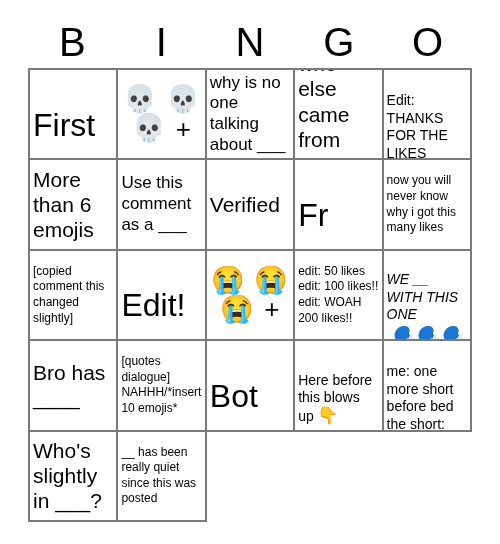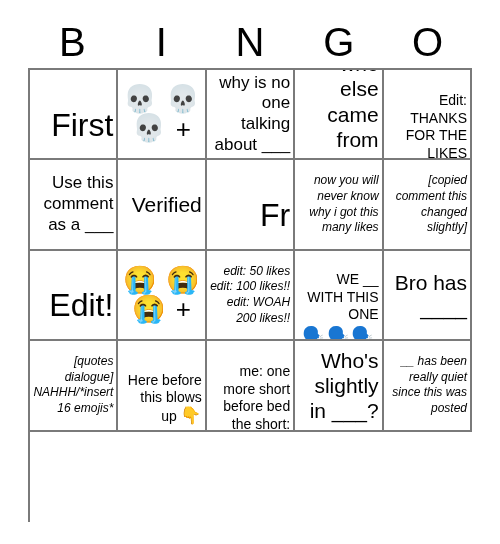--- a/index.html
+++ b/index.html
@@ -66,32 +66,32 @@
     display: flex;
     align-items: center;
     justify-content: center;
     text-align: center;
     padding: 2px 3px;
     overflow: hidden;
   }
   .cell-text {
     display: block;
     width: 100%;
-    text-align: right;
+    text-align: left;
     line-height: 1.18;
     word-wrap: break-word;
     white-space: pre-line;
   }
 
   
   .sz-xxl .cell-text { font-size: 32px; line-height: 1.1; margin-top: 22px; }
   .sz-l   .cell-text { font-size: 21px; line-height: 1.2; }
   .sz-m   .cell-text { font-size: 17px; line-height: 1.22; }
   .sz-s   .cell-text { font-size: 14px; line-height: 1.25; margin-top: 26px; }
-  .sz-xs  .cell-text { font-size: 12px; line-height: 1.3; font-style: italic; }
+  .sz-xs  .cell-text { font-size: 12px; line-height: 1.3; }
 
   
   .emoji-cell {
     flex-direction: column;
     justify-content: center;
     align-items: center;
     gap: 0px;
   }
   .emoji-row {
     display: flex;
@@ -107,21 +107,21 @@
     display: inline-block;
   }
   .plus-sign {
     font-size: 26px;
     font-weight: 500;
     line-height: 1;
     margin-left: 1px;
   }
 
   
-  .cell-with-subemoji { flex-direction: column; }
+  .cell-with-subemoji { flex-direction: column; font-style: italic; }
   .sub-emoji-row {
     display: flex;
     justify-content: center;
     align-items: center;
     gap: 2px;
     margin-top: 3px;
     line-height: 1;
   }
   .sub-emoji { font-size: 18px; line-height: 1; }
 
@@ -157,20 +157,23 @@
       </div>
       <div class="cell sz-m">
         <span class="cell-text">why is no one talking about ___</span>
       </div>
       <div class="cell sz-l">
         <span class="cell-text">who else came from __?</span>
       </div>
       <div class="cell sz-s">
         <span class="cell-text">Edit: THANKS FOR THE LIKES</span>
       </div>
+      <div class="cell sz-l">
+        <span class="cell-text">More than 6 emojis</span>
+      </div>
       <div class="cell sz-m">
         <span class="cell-text">Use this comment as a ___</span>
       </div>
       <div class="cell sz-l">
         <span class="cell-text">Verified</span>
       </div>
       <div class="cell sz-xxl">
         <span class="cell-text">Fr</span>
       </div>
       <div class="cell sz-xs">
@@ -200,21 +203,24 @@
         <div class="sub-emoji-row">
           <span class="sub-emoji">🗣️</span>
           <span class="sub-emoji">🗣️</span>
           <span class="sub-emoji">🗣️</span>
         </div>
       </div>
       <div class="cell sz-l">
         <span class="cell-text">Bro has ____</span>
       </div>
       <div class="cell sz-xs">
-        <span class="cell-text">[quotes dialogue] NAHHH/*insert 16 emojis*</span>
+        <span class="cell-text">[quotes dialogue] NAHHH/*insert 10 emojis*</span>
+      </div>
+      <div class="cell sz-xxl">
+        <span class="cell-text">Bot</span>
       </div>
       <div class="cell sz-s">
         <span class="cell-text">Here before this blows up <span class="inline-emoji">👇</span></span>
       </div>
       <div class="cell sz-s">
         <span class="cell-text">me: one more short before bed the short:</span>
       </div>
       <div class="cell sz-l">
         <span class="cell-text">Who's slightly in ___?</span>
       </div>

